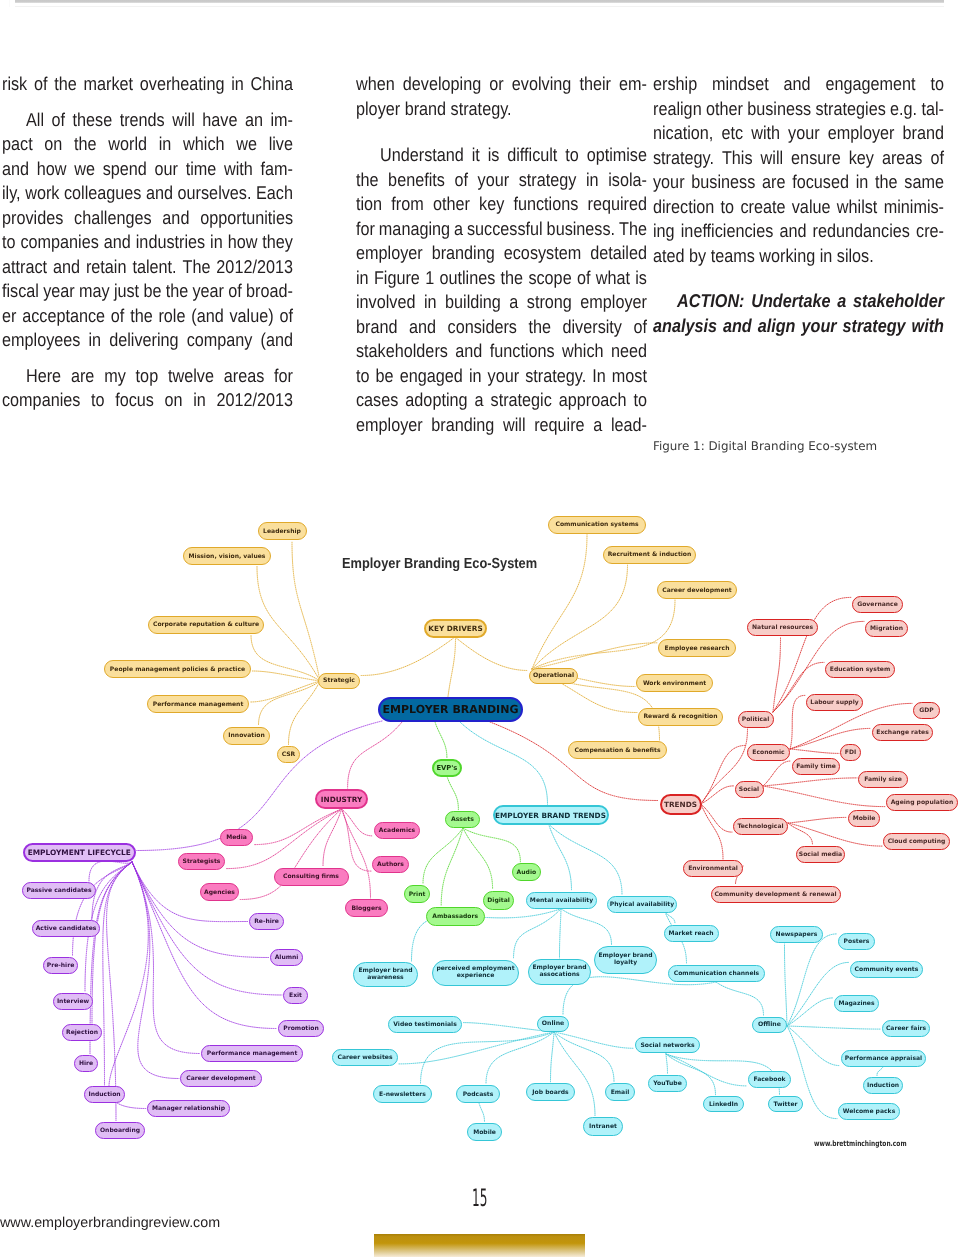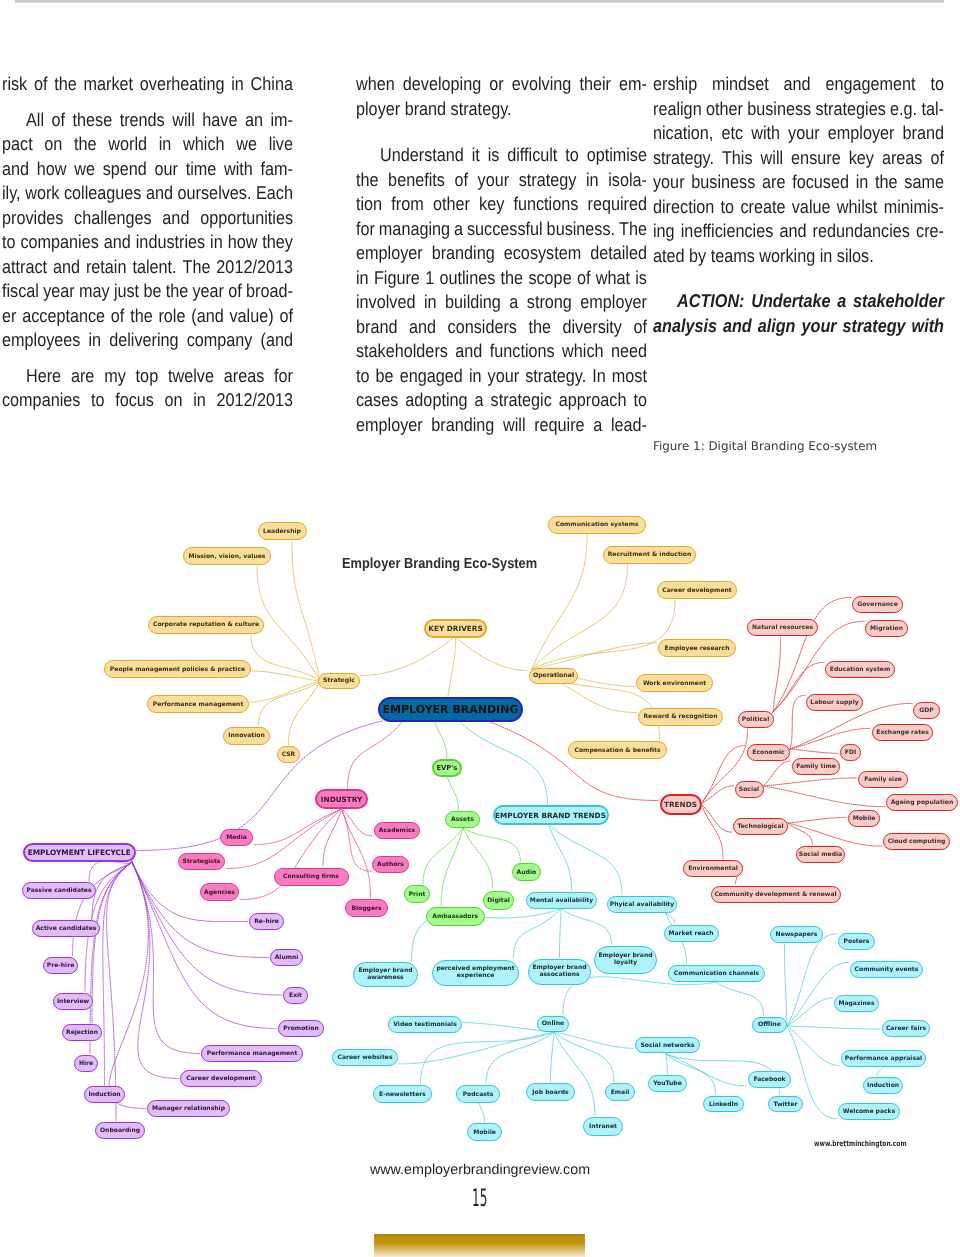--- a/index.html
+++ b/index.html
@@ -37,21 +37,21 @@
   #credit{position:absolute;left:814px;top:1138.5px;font-size:7.6px;font-weight:bold;
        color:#2a2a2a;font-family:"DejaVu Sans",sans-serif;
        transform:scaleX(0.777);transform-origin:left top;}
   .node{position:absolute;display:flex;align-items:center;justify-content:center;
         text-align:center;box-sizing:border-box;font-weight:bold;white-space:nowrap;
         font-family:"DejaVu Sans",sans-serif;z-index:2;}
   .node.two{white-space:normal;line-height:1.08;}
   #pagenum{position:absolute;left:0;top:1184px;width:960px;text-align:center;
         font-size:24px;color:#231f20;}
   #pagenum span{display:inline-block;transform:scaleX(0.56);font-family:"DejaVu Sans Condensed","DejaVu Sans",sans-serif;}
-  #footurl{position:absolute;left:0;top:1162px;width:960px;text-align:center;
+  #footurl{position:absolute;left:0;top:1215px;width:960px;text-align:left;
         font-size:14.3px;color:#231f20;}
   #goldbar{position:absolute;left:374px;top:1234px;width:211px;height:23px;
         background:linear-gradient(#a87f06,#bc9010 12%,#c2950b 40%,#dfcb90 78%,#f7ecd8 100%);}
 </style>
 </head>
 <body>
 
 <div id="topbar">
   <div class="b1"></div>
   <div class="b2"></div>

